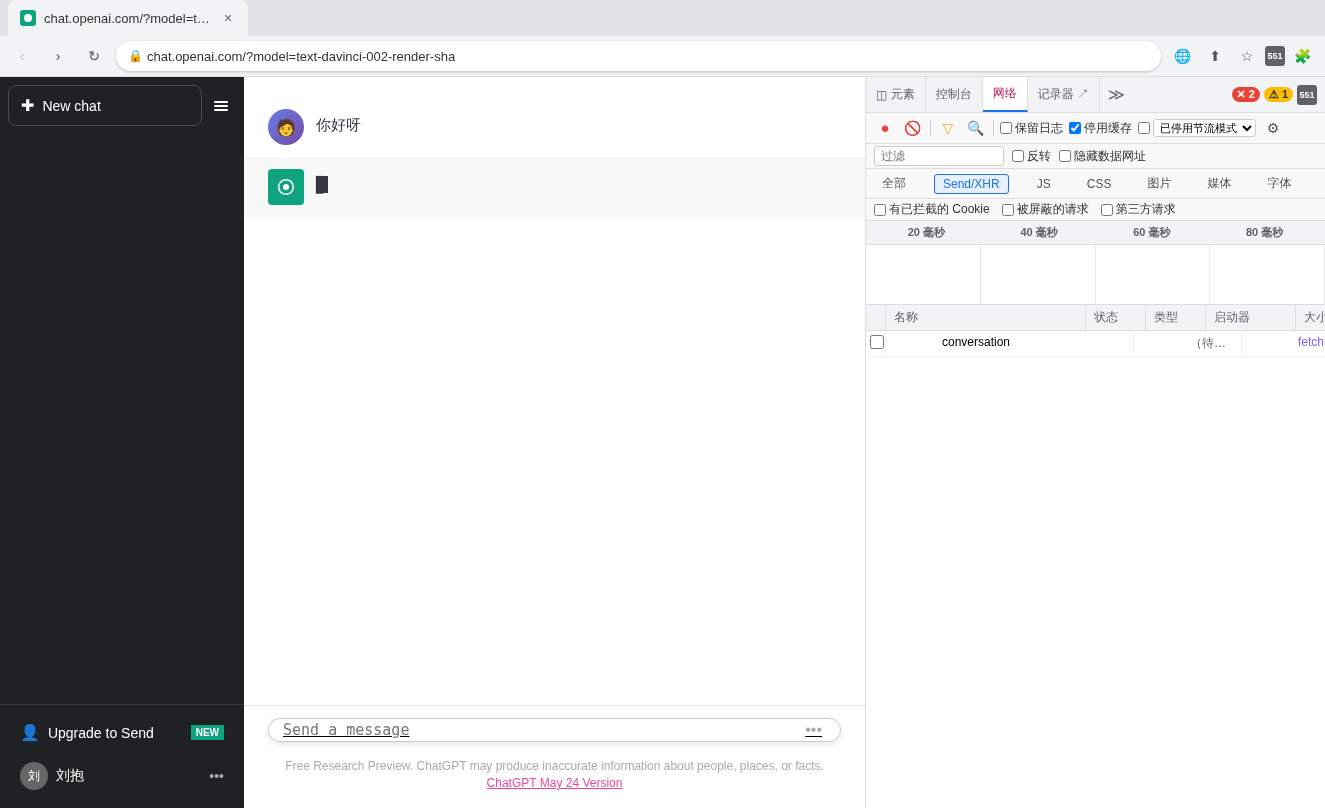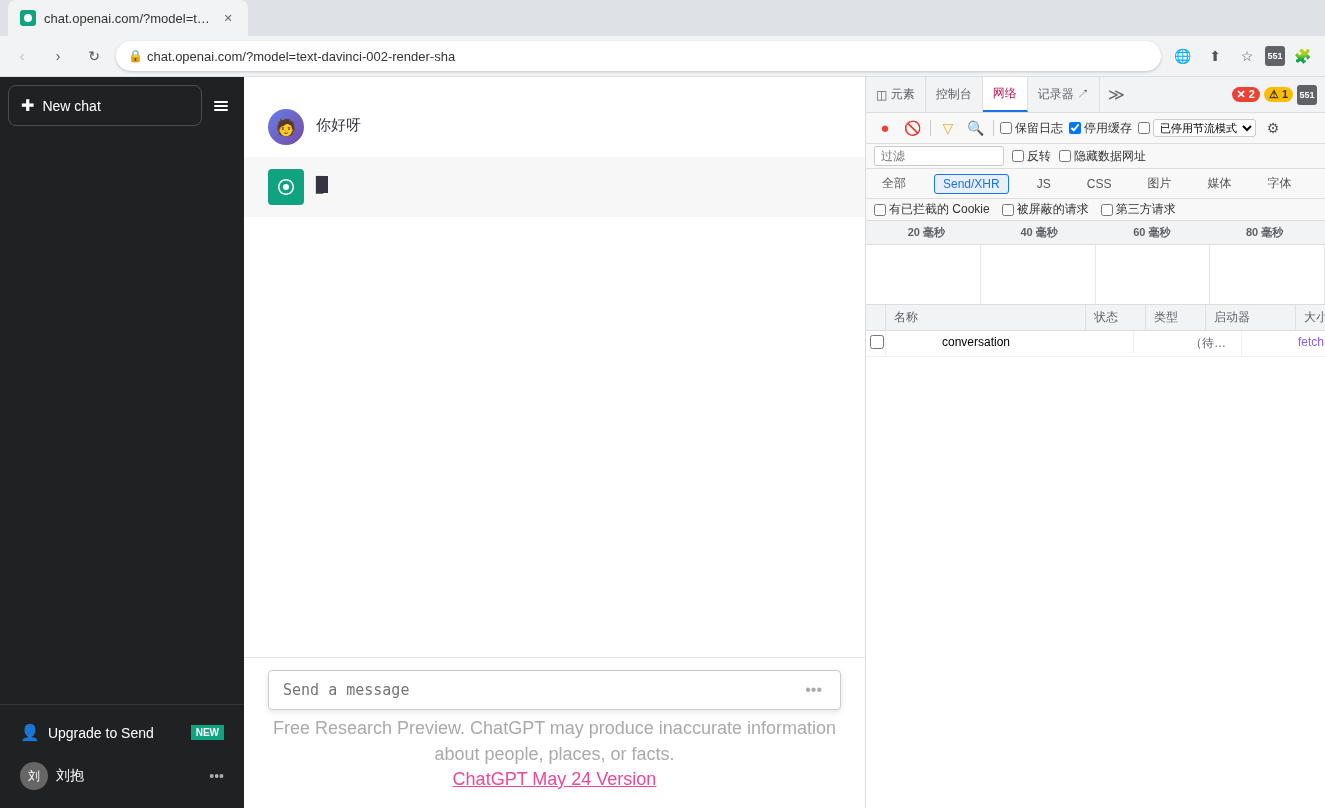--- a/index.html
+++ b/index.html
@@ -46,24 +46,24 @@
     .message-row.user { justify-content: flex-start; }
     .message-row.assistant { justify-content: flex-start; background: #f7f7f8; }
     .message-avatar { width: 36px; height: 36px; border-radius: 50%; flex-shrink: 0; overflow: hidden; }
     .message-avatar.gpt-av { background: #10a37f; display: flex; align-items: center; justify-content: center; color: #fff; font-size: 14px; border-radius: 4px; }
     .message-content { flex: 1; font-size: 15px; color: #343541; line-height: 1.6; padding-top: 4px; }
     .message-actions { display: flex; align-items: center; gap: 8px; opacity: 0; transition: opacity 0.2s; }
     .edit-btn { background: none; border: none; cursor: pointer; color: #aaa; font-size: 14px; }
 
     
     .chat-input-area { padding: 12px 24px 16px; background: #fff; border-top: 1px solid #e5e5e5; flex-shrink: 0; }
-    .input-box { display: flex; align-items: center; border: 1px solid #ccc; border-radius: 4px; padding: 10px 14px; background: #fff; box-shadow: 0 2px 6px rgba(0,0,0,0.1); }
+    .input-box { display: flex; align-items: center; border: 1px solid #ccc; border-radius: 12px; padding: 2px 14px; background: #fff; box-shadow: 0 2px 6px rgba(0,0,0,0.1); text-decoration: underline; }
     .message-input { flex: 1; border: none; outline: none; font-size: 15px; color: #333; background: transparent; resize: none; }
     .input-more-btn { background: none; border: none; cursor: pointer; color: #aaa; font-size: 16px; padding: 0 4px; }
-    .chat-footer-text { text-align: center; font-size: 18px; color: #aaa; margin-top: 6px; line-height: 1.4; }
+    .chat-footer-text { text-align: center; font-size: 12px; color: #aaa; margin-top: 16px; line-height: 1.4; }
     .chat-footer-link { color: #ec4899; text-decoration: underline; cursor: pointer; }
 
     
     .devtools-panel { width: 460px; background: #f8f8f8; display: flex; flex-direction: column; border-left: 1px solid #ddd; flex-shrink: 0; height: 100%; }
     .devtools-tabs { display: flex; align-items: center; background: #f1f3f4; border-bottom: 1px solid #ddd; flex-shrink: 0; height: 36px; overflow: hidden; }
     .devtools-tab { padding: 0 10px; font-size: 12px; color: #5f6368; cursor: pointer; height: 100%; display: flex; align-items: center; border-right: 1px solid #e0e0e0; white-space: nowrap; }
     .devtools-tab.active { color: #be185d; border-bottom: 2px solid #1a73e8; background: #fff; }
     .devtools-more { padding: 0 8px; font-size: 16px; color: #666; cursor: pointer; }
     .devtools-badges { display: flex; align-items: center; gap: 4px; margin-left: auto; padding-right: 8px; }
     .error-badge { background: #ea4335; color: #fff; font-size: 11px; padding: 1px 5px; border-radius: 8px; font-weight: 600; }

